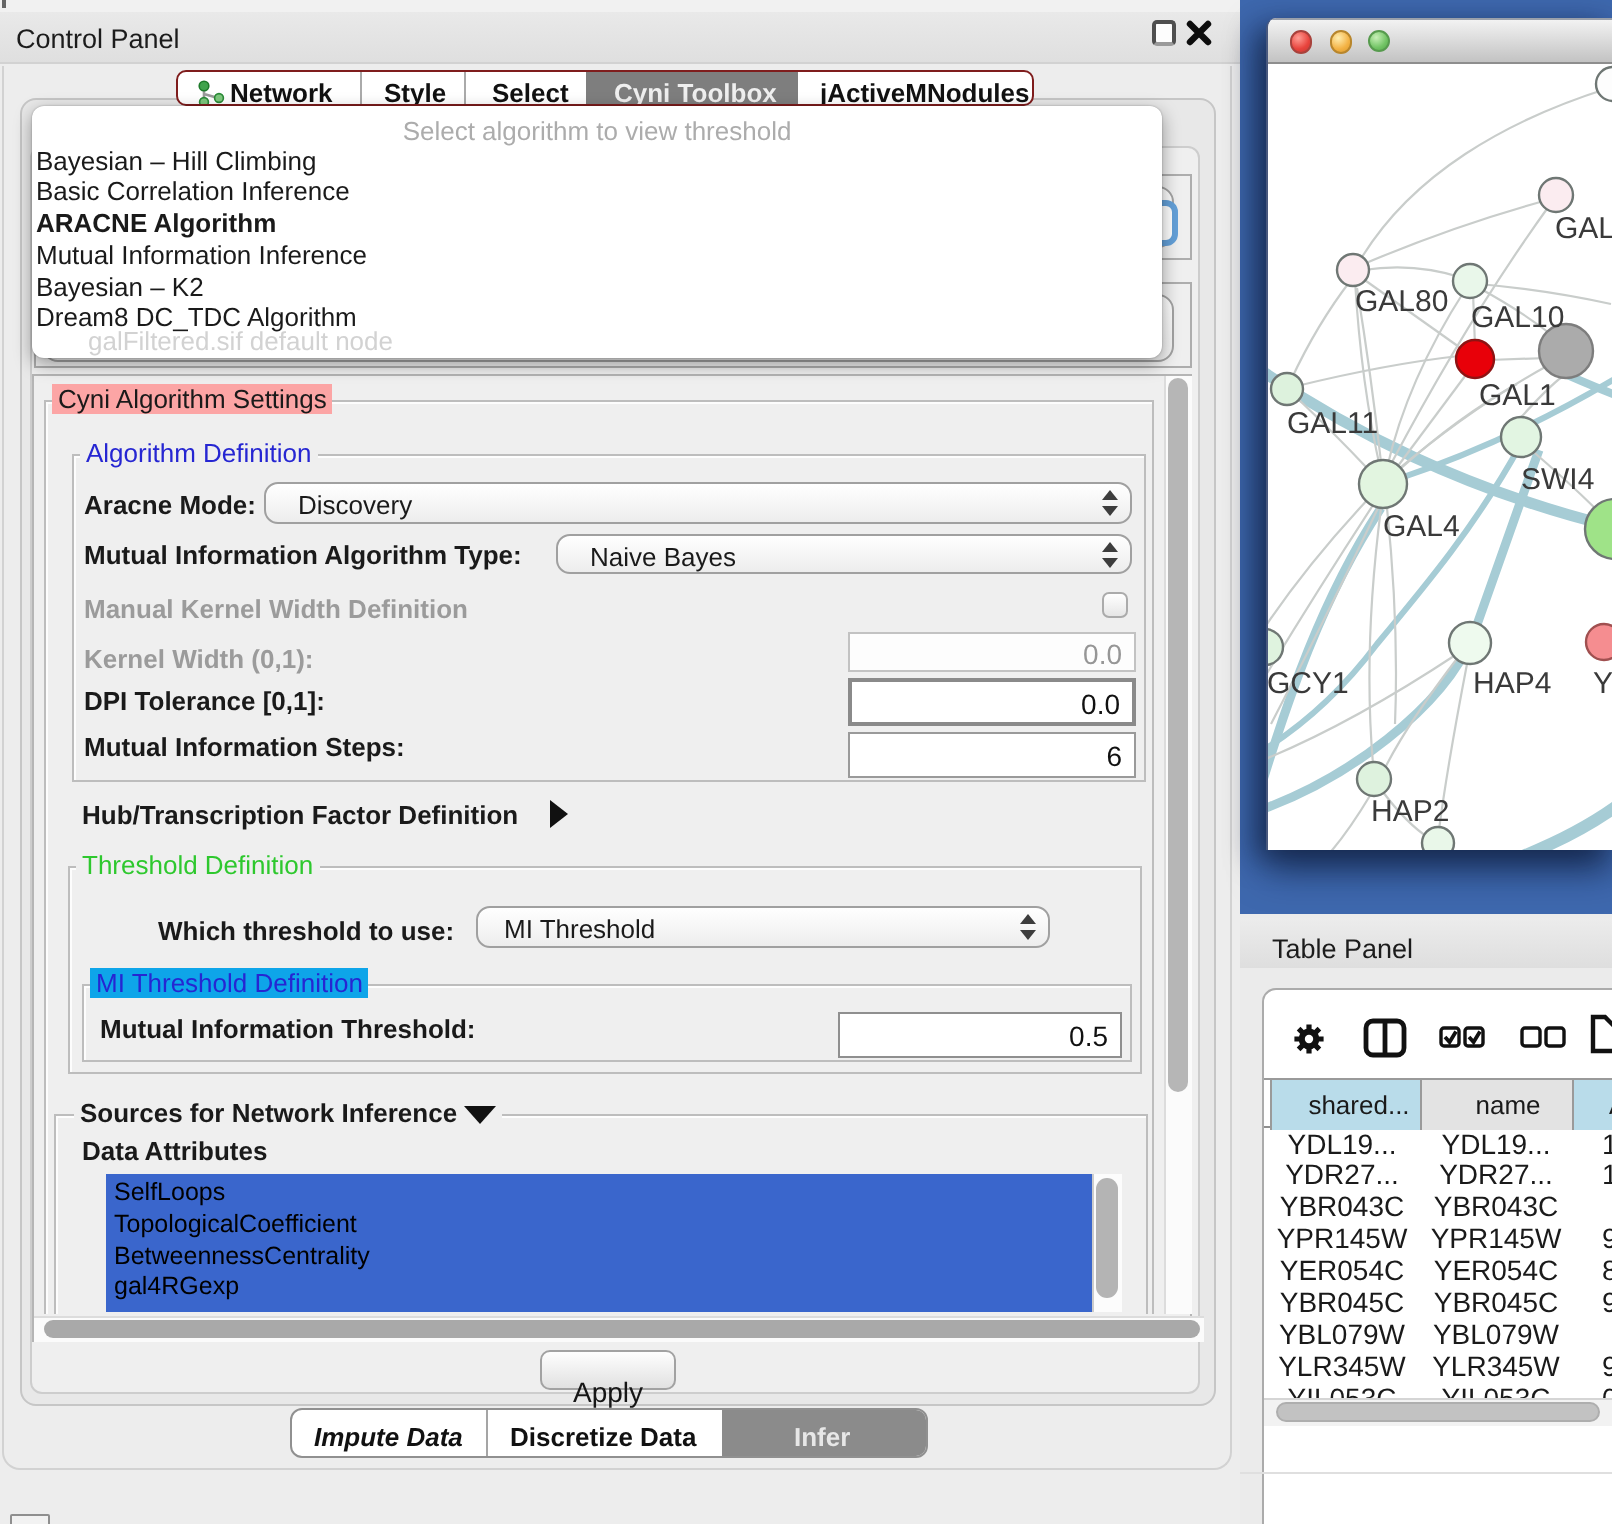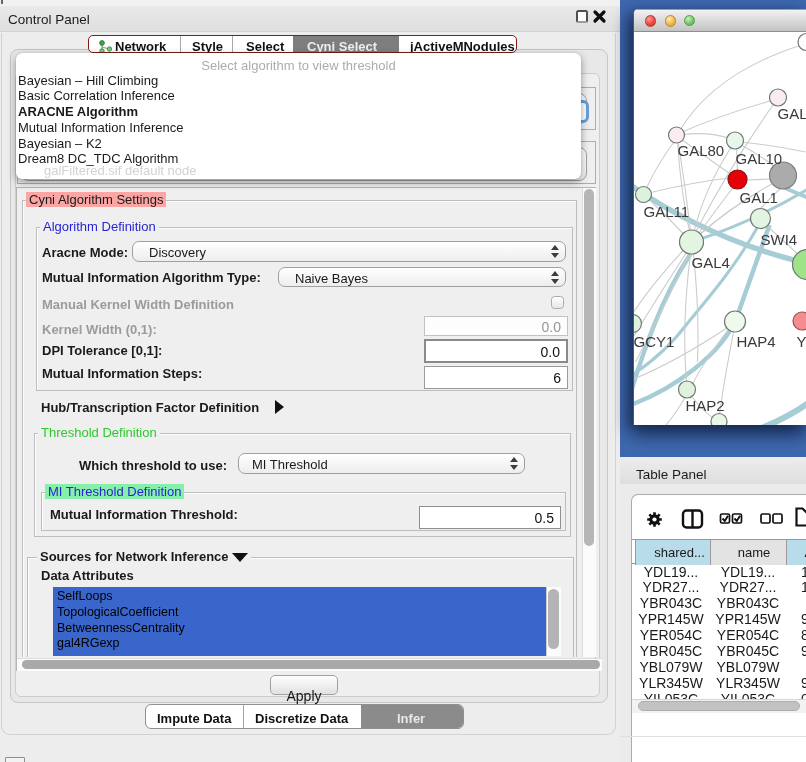--- a/index.html
+++ b/index.html
@@ -36,21 +36,21 @@
     <span style="position:absolute;left:23px;top:13px;color:#8c8c8c;">galFiltered.sif default node</span>
   </div>
 
   <div class="abs" style="left:88px;top:35px;width:429px;height:17.5px;background:#fff;border:1px solid #7f1d1d;border-radius:5px;overflow:hidden;">
     <div class="abs" style="left:91px;top:0;width:1px;height:17.5px;background:#aaa;"></div>
     <div class="abs" style="left:143px;top:0;width:1px;height:17.5px;background:#aaa;"></div>
     <div class="abs" style="left:204px;top:0;width:106px;height:17.5px;background:#7e7e7e;"></div>
     <div class="abs b" style="left:26px;top:3px;color:#111;">Network</div>
     <div class="abs b" style="left:103px;top:3px;color:#111;">Style</div>
     <div class="abs b" style="left:157px;top:3px;color:#111;">Select</div>
-    <div class="abs b" style="left:218px;top:3px;color:#efefef;">Cyni Select</div>
+    <div class="abs b" style="left:218px;top:3px;color:#efefef;">Cyni Toolbox</div>
     <div class="abs b" style="left:321px;top:3px;color:#111;">jActiveMNodules</div>
     <svg class="abs" style="left:8px;top:3px;" width="16" height="16">
       <path d="M5 4 L5 12 M5 8 L12 10" stroke="#9a9a9a" stroke-width="1.3" fill="none"></path>
       <circle cx="5" cy="4" r="2.4" fill="#3fa34c" stroke="#1d7a2a" stroke-width="0.8"></circle>
       <circle cx="5" cy="12" r="2.2" fill="#7ec87e" stroke="#2a8a37" stroke-width="0.8"></circle>
       <circle cx="12.5" cy="10" r="2.2" fill="#7ec87e" stroke="#2a8a37" stroke-width="0.8"></circle>
     </svg>
   </div>
 
   <div class="abs" style="left:16px;top:187px;width:580px;height:484px;border:1px solid #b5b5b5;background:#efefef;"></div>
@@ -100,21 +100,21 @@
   <div class="abs b" style="left:79px;top:457.5px;">Which threshold to use:</div>
   <div class="abs combo" style="left:238px;top:453px;width:287px;height:21px;border:1px solid #a0a0a0;border-radius:7px;background:linear-gradient(#ffffff,#ededed);">
     <span style="position:absolute;left:13px;top:3px;">MI Threshold</span>
     <svg style="position:absolute;right:5px;top:3px;" width="10" height="14">
         <path d="M5 0 L9 5 L1 5 Z" fill="#3d3d3d"></path>
         <path d="M5 13 L9 8 L1 8 Z" fill="#3d3d3d"></path>
       </svg>
   </div>
 
   <div class="abs" style="left:41px;top:492px;width:525px;height:39px;border:1px solid #bdbdbd;box-shadow:inset 1px 1px 0 #fdfdfd;"></div>
-  <div class="abs" style="left:45px;top:483.5px;background:#86efac;padding:0 3px;color:#2626d2;">MI Threshold Definition</div>
+  <div class="abs" style="left:45px;top:483.5px;background:#0ea5e9;padding:0 3px;color:#2626d2;">MI Threshold Definition</div>
 
   <div class="abs b" style="left:50px;top:507px;">Mutual Information Threshold:</div>
   <div class="abs" style="left:419px;top:506px;width:142px;height:23px;border:1px solid #8f8f8f;background:#fff;font-size:14px;color:#111;text-align:right;padding:3px 6px 0 0;">0.5</div>
 
   <div class="abs" style="left:27px;top:557px;width:547px;height:100px;border:1px solid #bdbdbd;border-bottom:none;box-shadow:inset 1px 1px 0 #fdfdfd;"></div>
   <div class="abs b" style="left:37px;top:549px;background:#efefef;padding:0 3px;">Sources for Network Inference <span style="display:inline-block;width:0;height:0;border-top:9px solid #111;border-left:8px solid transparent;border-right:8px solid transparent;vertical-align:-1px;"></span></div>
   <div class="abs b" style="left:39px;top:568px;background:#efefef;padding:0 2px;">Data Attributes</div>
 
   <div class="abs" style="left:53px;top:587px;width:508px;height:69px;background:#3a66cc;overflow:hidden;">
     <div style="position:absolute;left:4px;top:2px;color:#000000;font-size:12.5px;line-height:15.8px;">SelfLoops<br>TopologicalCoefficient<br>BetweennessCentrality<br>gal4RGexp</div>
@@ -125,21 +125,21 @@
   <div class="abs" style="left:582px;top:188px;width:14px;height:469px;background:#fbfbfb;border-left:1px solid #dcdcdc;"></div>
   <div class="abs" style="left:584px;top:189px;width:10px;height:357px;background:#b6b6b6;border-radius:6px;"></div>
   <div class="abs" style="left:17px;top:658px;width:585px;height:13px;background:#fbfbfb;border-top:1px solid #dcdcdc;"></div>
   <div class="abs" style="left:22px;top:660px;width:578px;height:9px;background:#a9a9a9;border-radius:5px;"></div>
 
   <div class="abs" style="left:270px;top:675px;width:68px;height:19.5px;border:1px solid #a2a2a2;border-radius:5px;background:linear-gradient(#fefefe,#e1e1e1);text-align:center;font-size:14px;color:#161616;padding-top:12px;">Apply</div>
 
   <div class="abs" style="left:145px;top:704px;width:319px;height:25px;background:#fff;border:1px solid #909090;border-radius:6px;overflow:hidden;">
     <div class="abs" style="left:97px;top:0;width:1px;height:25px;background:#a5a5a5;"></div>
     <div class="abs" style="left:215px;top:0;width:104px;height:25px;background:#8b8b8b;"></div>
-    <div class="abs b" style="left:11px;top:6px;color:#111;">Impute Data</div>
+    <div class="abs b" style="left:11px;top:6px;color:#111;font-style:italic;">Impute Data</div>
     <div class="abs b" style="left:109px;top:6px;color:#111;">Discretize Data</div>
     <div class="abs b" style="left:227px;top:6px;color:#e7e7e7;margin-left:24px;">Infer Network</div>
   </div>
 
   <div class="abs" style="left:1px;top:33px;width:615px;height:702px;border:1px solid #d2d2d2;border-top:none;border-radius:0 0 9px 9px;"></div>
 
   <div class="abs" style="left:4.5px;top:757px;width:20px;height:12px;border:1.5px solid #8f8f8f;border-radius:1px;background:#f2f2f2;"></div>
 
   <div class="abs" style="left:16px;top:52.5px;width:565px;height:126px;background:#fff;border-radius:6px;box-shadow:0 3px 9px rgba(0,0,0,0.38), 0 0 1px rgba(0,0,0,0.3);z-index:20;"></div>
   <div class="abs" style="left:16px;top:58px;width:565px;text-align:center;color:#acacac;z-index:21;">Select algorithm to view threshold</div>

